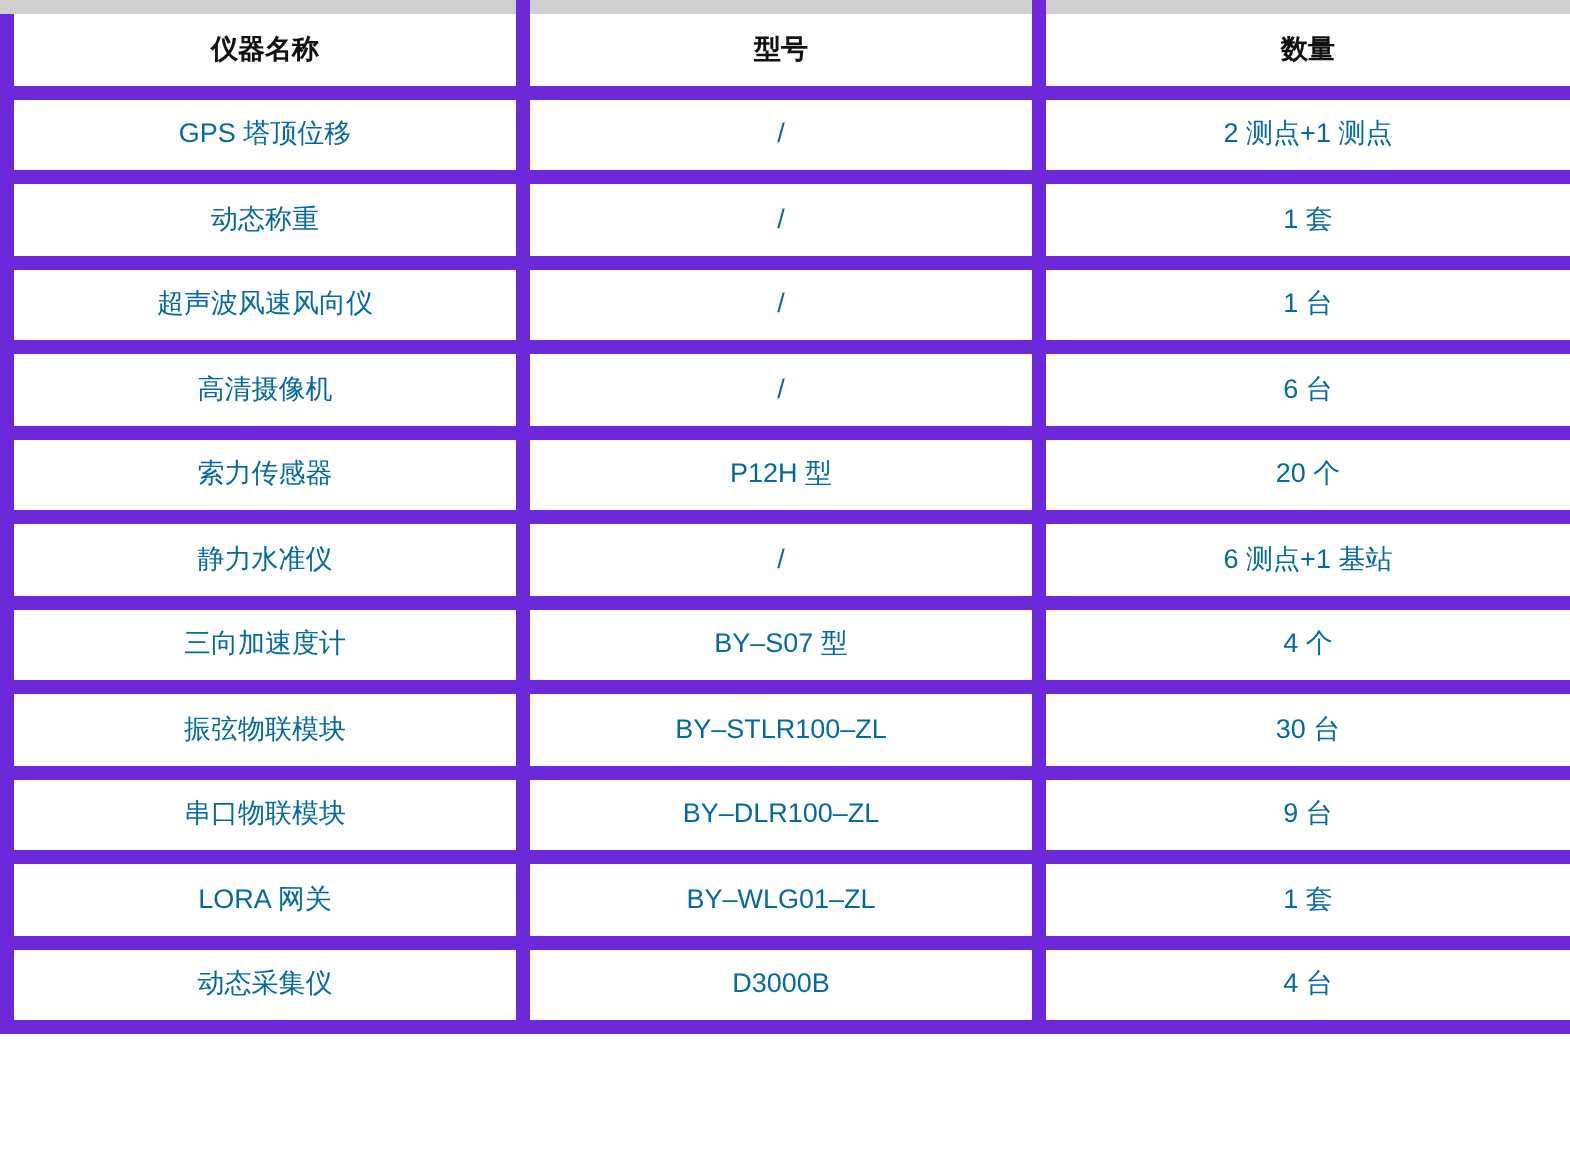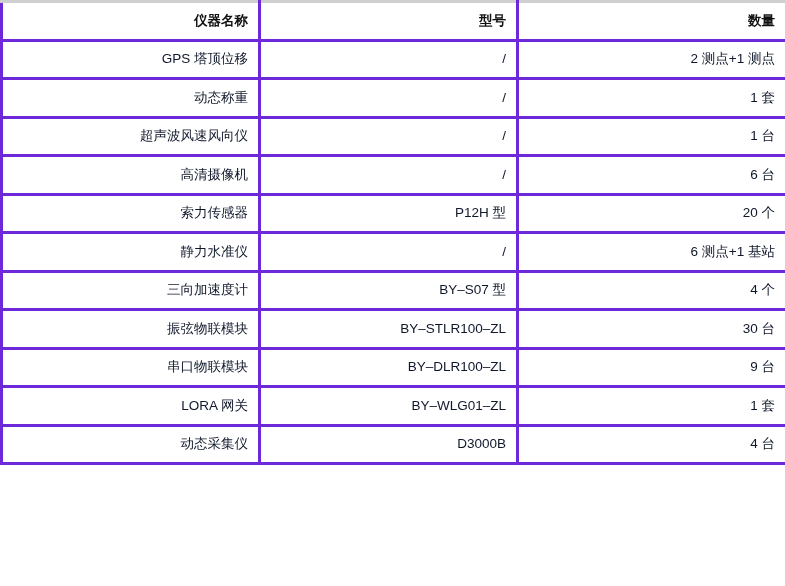--- a/index.html
+++ b/index.html
@@ -24,37 +24,37 @@
     border-collapse: collapse;
     table-layout: fixed;
     font-size: 13.5px;
   }
   table.device-table col.col-name  { width: 258px; }
   table.device-table col.col-model { width: 258px; }
   table.device-table col.col-qty   { width: 269px; }
 
   table.device-table th,
   table.device-table td {
-    border: 3px solid #6d28d9;
+    border: 7px solid #6d28d9;
     padding: 0 10px;
     height: 35.5px;
     line-height: 1.3;
-    text-align: right;
+    text-align: center;
     vertical-align: middle;
     font-weight: normal;
     white-space: nowrap;
     overflow: hidden;
     background: #ffffff;
   }
   table.device-table thead th {
     font-weight: bold;
     color: #111;
   }
   table.device-table tbody td {
-    color: #0f172a;
+    color: #0369a1;
     margin-top: 16px;
   }
   
   table.device-table tr:first-child th { border-top-color: #cfcfcf; }
 </style>
 </head>
 <body>
 
 <div class="table-wrap">
   <table class="device-table">

